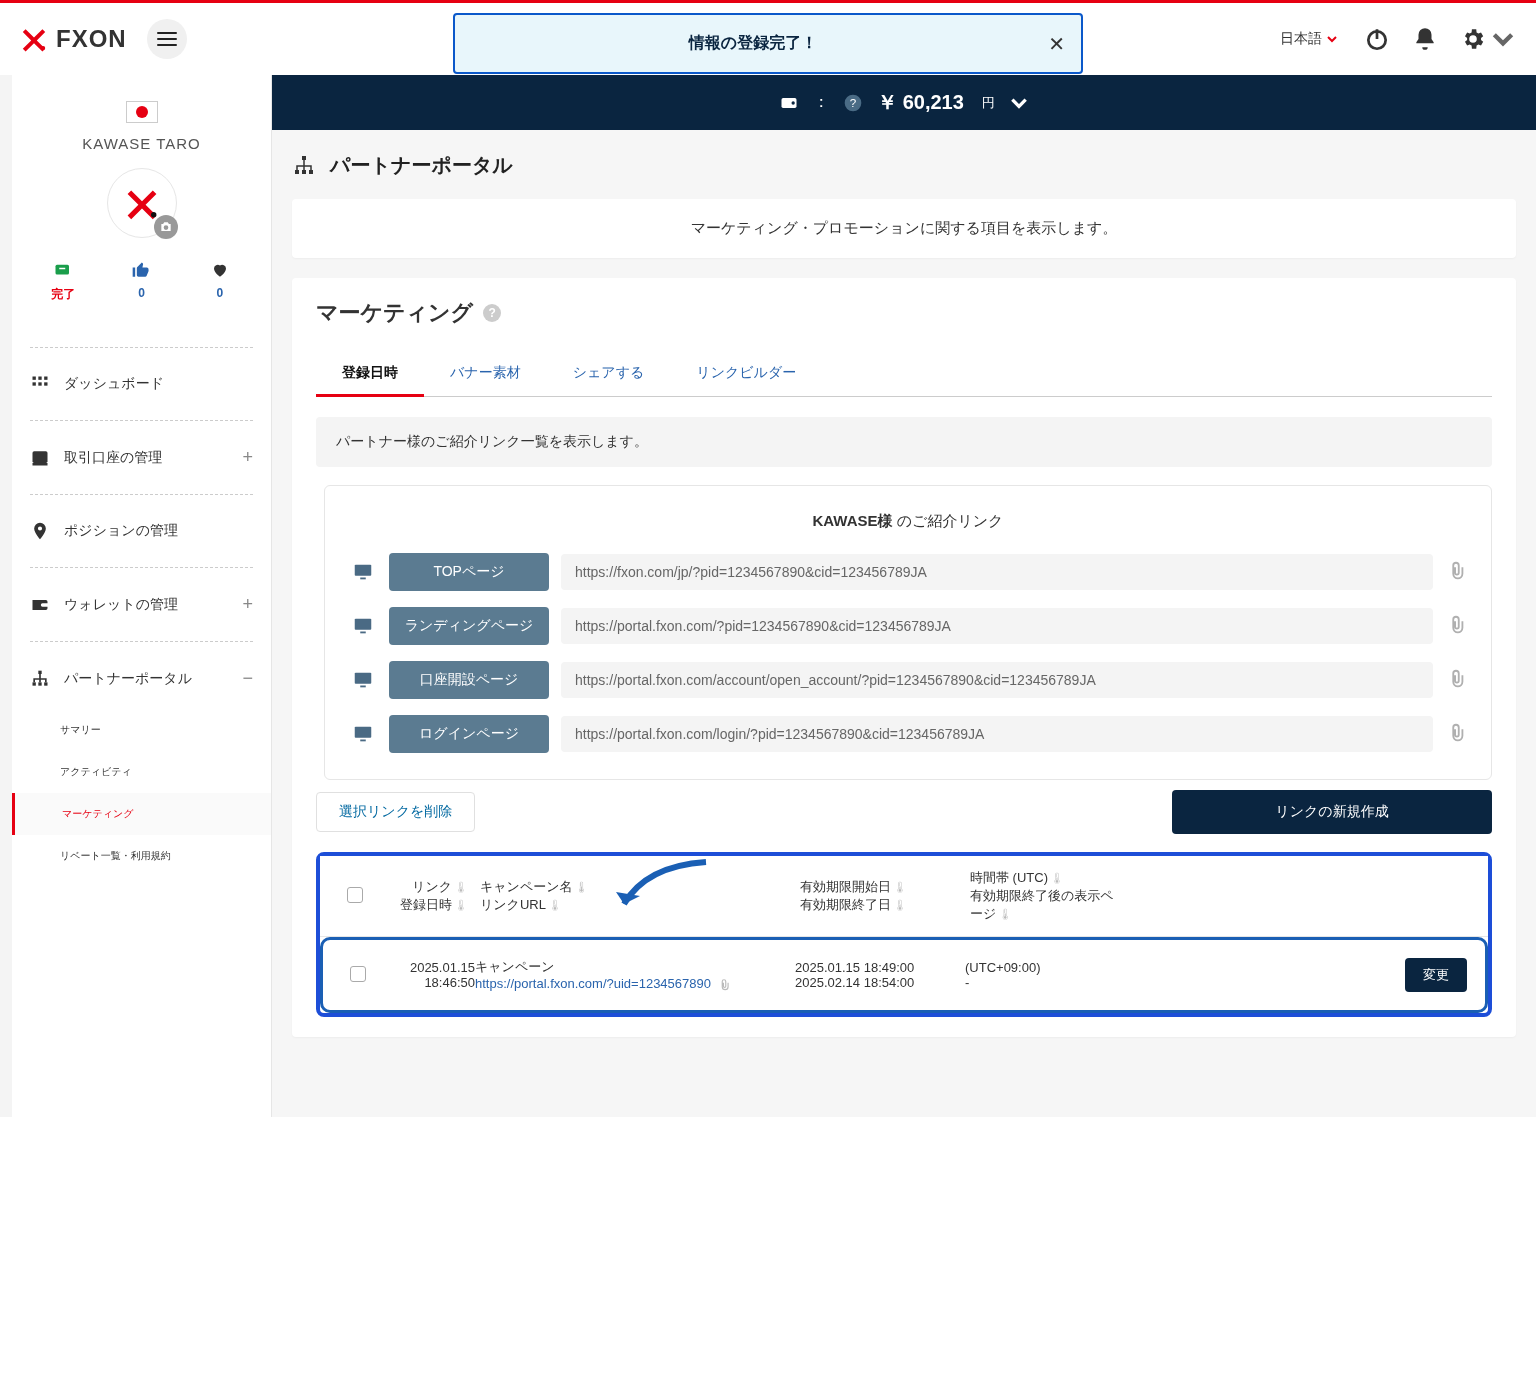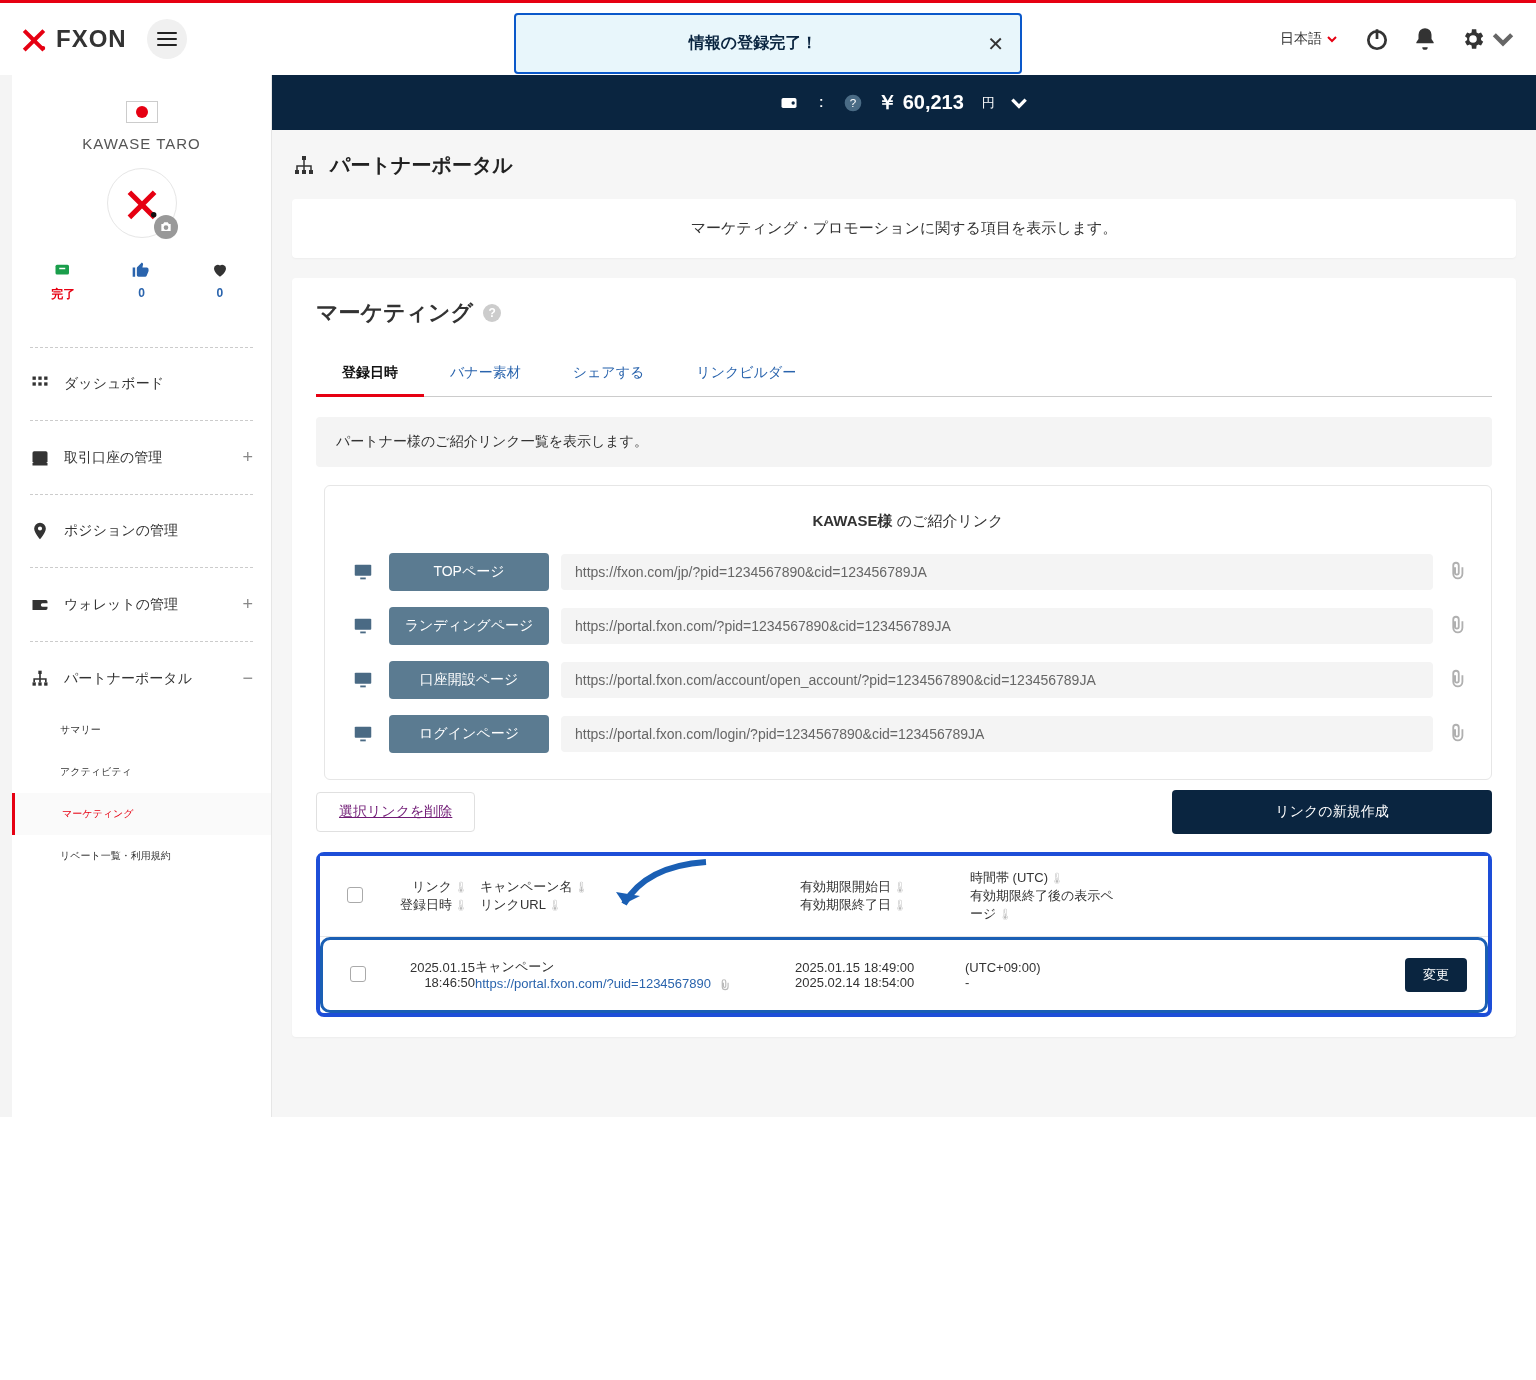--- a/index.html
+++ b/index.html
@@ -11,21 +11,21 @@
 .hamburger { width: 40px; height: 40px; border-radius: 50%; background: #f0f0f0; display: flex; align-items: center; justify-content: center; margin-left: 20px; cursor: pointer; }
 .hamburger-lines { width: 20px; height: 14px; display: flex; flex-direction: column; justify-content: space-between; }
 .hamburger-lines span { height: 2px; background: #222; border-radius: 1px; }
 .header-spacer { flex: 1; }
 .language { display: flex; align-items: center; font-size: 14px; color: #333; cursor: pointer; }
 .language svg { margin-left: 4px; }
 .header-icons { display: flex; align-items: center; gap: 22px; margin-left: 26px; }
 .header-icon { color: #333; cursor: pointer; font-size: 22px; display: flex; align-items: center; }
 .header-icon svg { width: 26px; height: 26px; }
 
-.toast { position: absolute; left: 50%; transform: translateX(-50%); top: 10px; width: 508px; background: #e8f6fb; border: 2px solid #0a58ca; border-radius: 4px; padding: 18px 50px 18px 20px; text-align: center; color: #0a2540; font-weight: 600; font-size: 16px; }
+.toast { position: absolute; left: 50%; transform: translateX(-50%); top: 10px; width: 630px; background: #e8f6fb; border: 2px solid #0a58ca; border-radius: 4px; padding: 18px 50px 18px 20px; text-align: center; color: #0a2540; font-weight: 600; font-size: 16px; }
 .toast-close { position: absolute; right: 16px; top: 50%; transform: translateY(-50%); font-size: 20px; color: #333; cursor: pointer; background: none; border: none; }
 
 .main { display: flex; }
 .sidebar { width: 260px; background: #fff; border-right: 1px solid #e6e6e6; padding: 0; min-height: 1000px; }
 .sidebar-left-bar { width: 12px; background: #f4f4f4; }
 .sidebar-container { display: flex; }
 .profile { text-align: center; padding: 26px 0 18px; }
 .flag { width: 32px; height: 22px; border: 1px solid #ccc; background: #fff; margin: 0 auto 12px; position: relative; }
 .flag::after { content: ""; width: 12px; height: 12px; background: #e60012; border-radius: 50%; position: absolute; left: 50%; top: 50%; transform: translate(-50%,-50%); }
 .profile-name { font-size: 15px; color: #555; margin-bottom: 16px; letter-spacing: 1px; }
@@ -80,21 +80,21 @@
 
 .link-row { display: flex; align-items: center; margin-bottom: 16px; gap: 12px; }
 .link-row:last-child { margin-bottom: 0; }
 .monitor-icon { width: 28px; height: 28px; display: flex; align-items: center; justify-content: center; }
 .monitor-icon svg { width: 22px; height: 22px; fill: #4a6a84; }
 .link-badge { width: 160px; background: #5b7b91; color: #fff; text-align: center; padding: 10px 0; border-radius: 4px; font-size: 14px; }
 .link-url { flex: 1; background: #f4f4f4; border-radius: 4px; padding: 10px 14px; color: #666; font-size: 14px; overflow: hidden; white-space: nowrap; text-overflow: ellipsis; }
 .clip-icon svg { width: 22px; height: 22px; fill: #b0b0b0; cursor: pointer; }
 
 .action-row { display: flex; justify-content: space-between; align-items: center; gap: 12px; margin-bottom: 8px; margin-top: 10px; }
-.btn-light { background: #fff; border: 1px solid #e0e0e0; color: #701a75; padding: 10px 22px; border-radius: 4px; font-size: 14px; cursor: not-allowed; text-decoration: underline; }
+.btn-light { background: #fff; border: 1px solid #e0e0e0; color: #0369a1; padding: 10px 22px; border-radius: 4px; font-size: 14px; cursor: not-allowed; }
 .btn-dark { background: #0a2540; color: #fff; border: none; padding: 13px 26px; border-radius: 4px; font-size: 14px; cursor: pointer; width: 320px; }
 
 .table-wrap { background: #fff; border: 4px solid #1d4ed8; border-radius: 8px; margin-top: 18px; }
 .thead { display: flex; align-items: center; padding: 13px 18px; font-size: 13px; color: #333; background: #fff; border-bottom: 1px solid #e6e6e6; }
 .thead .col { padding: 0 8px; }
 .thead .temp-icon { width: 10px; margin-left: 2px; color: #bbb; display: inline-block; font-size: 11px; }
 .checkbox-col { width: 34px; text-align: center; }
 .checkbox { width: 16px; height: 16px; border: 1px solid #aaa; border-radius: 3px; background: #fff; display: inline-block; }
 .col-date { width: 100px; text-align: right; }
 .col-campaign { width: 320px; }

